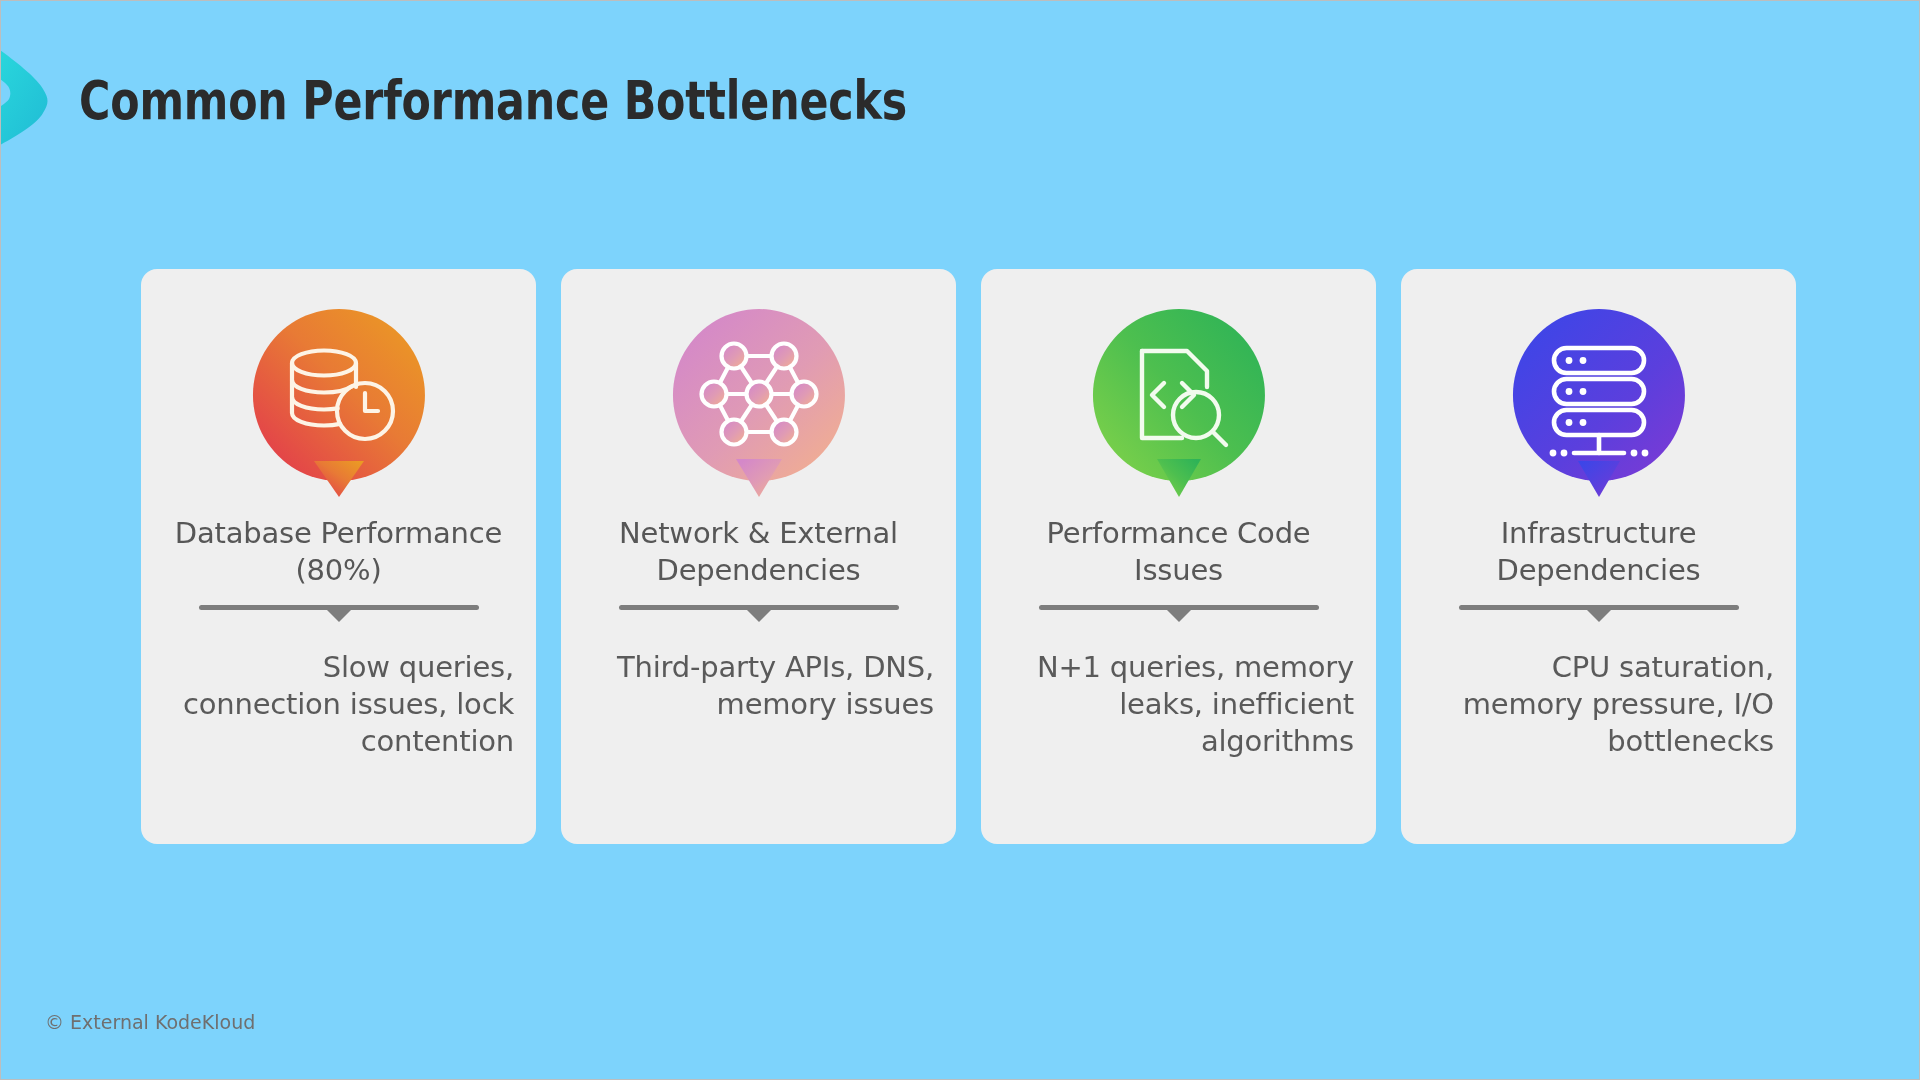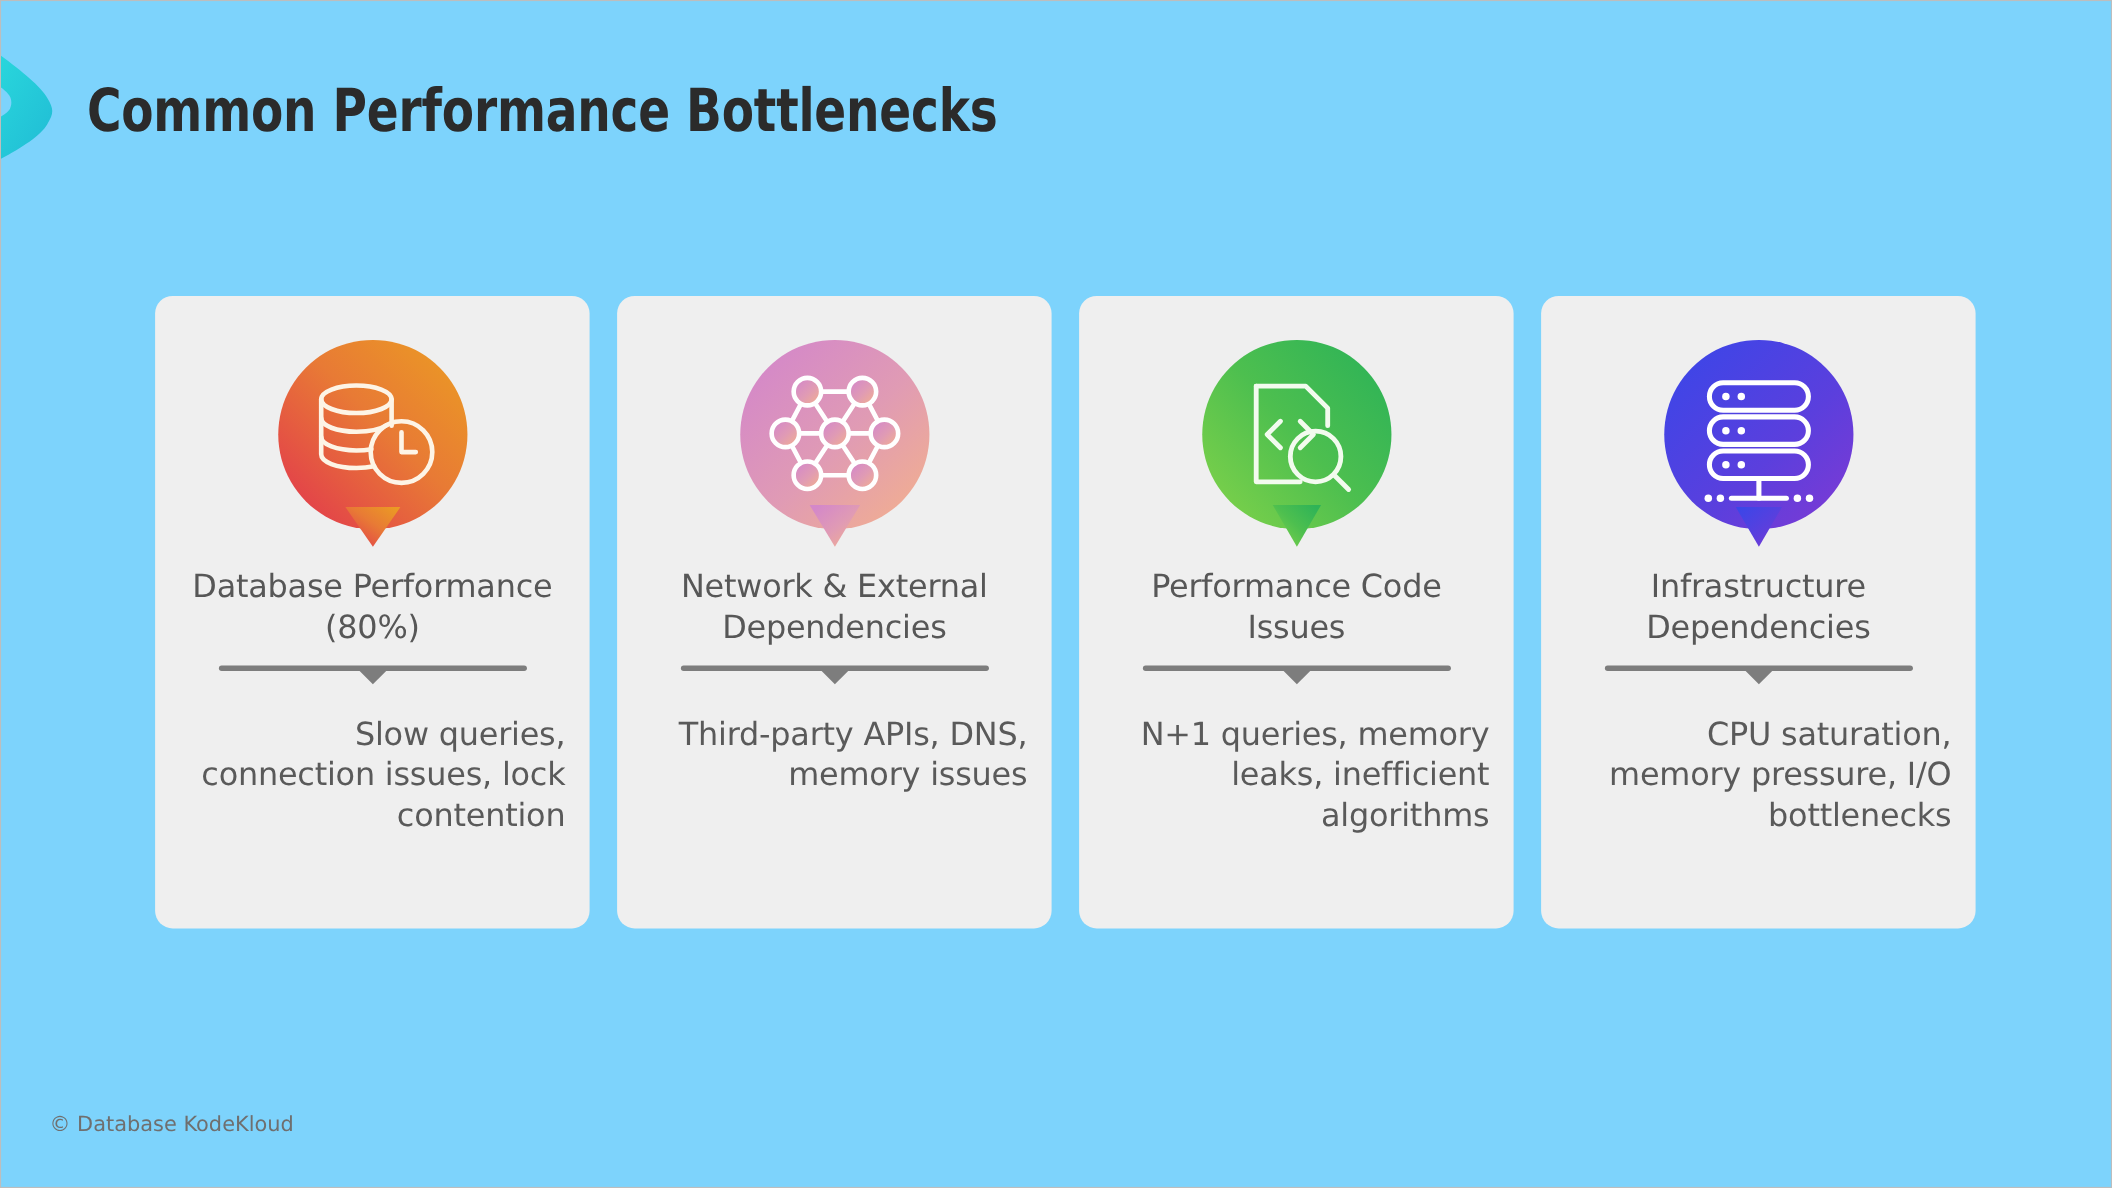--- a/index.html
+++ b/index.html
@@ -281,15 +281,15 @@
       <div class="card-title">Infrastructure Dependencies</div>
       <div class="divider">
         <div class="bar"></div>
         <div class="tri"></div>
       </div>
       <div class="card-desc">CPU saturation, memory pressure, I/O bottlenecks</div>
     </div>
 
   </div>
 
-  <div class="footer">© Database KodeKloud</div>
+  <div class="footer">© External KodeKloud</div>
 
 </div>
 
 </body></html>

